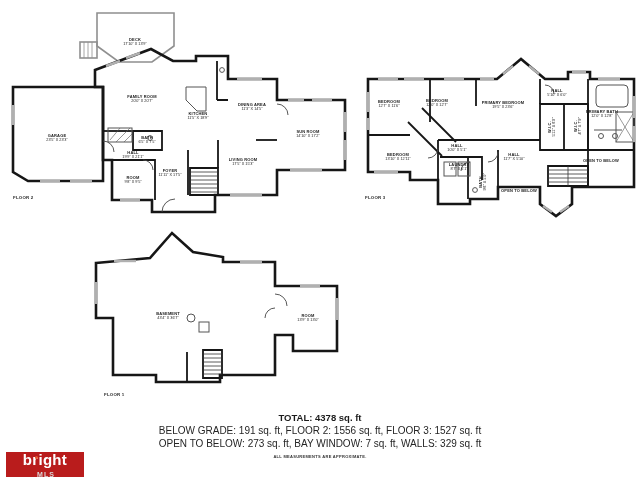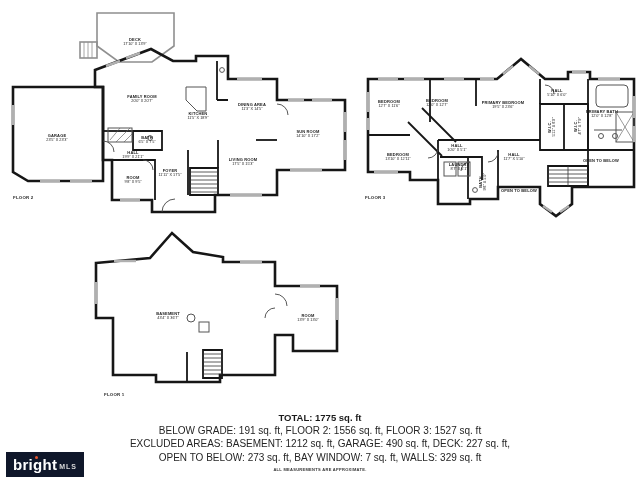--- a/index.html
+++ b/index.html
@@ -265,26 +265,25 @@
       <div class="rn">BASEMENT</div>
       <div class="rd">43'4" X 36'7"</div>
     </div>
   <div class="room-label" style="left:308px;top:318px">
       <div class="rn">ROOM</div>
       <div class="rd">13'9" X 13'0"</div>
     </div>
   <div class="floor-label" style="left:104px;top:392px">FLOOR 1</div>
 
   <div class="summary">
-    <div class="total">TOTAL: 1775 sq. ft</div>
+    <div class="total">TOTAL: 4378 sq. ft</div>
     <div class="line">BELOW GRADE: 191 sq. ft, FLOOR 2: 1556 sq. ft, FLOOR 3: 1527 sq. ft</div>
-    <div class="line">EXCLUDED AREAS: BASEMENT: 1212 sq. ft, GARAGE: 490 sq. ft, DECK: 227 sq. ft,</div>
     <div class="line">OPEN TO BELOW: 273 sq. ft, BAY WINDOW: 7 sq. ft, WALLS: 329 sq. ft</div>
     <div class="disclaimer">ALL MEASUREMENTS ARE APPROXIMATE.</div>
   </div>
 
-  <div class="logo" style="background: #0f172a;">
+  <div class="logo" style="background: #b91c1c; flex-direction: column;">
     <span class="logo-text">bright</span>
     <span class="logo-dot" style="background: rgb(232, 86, 46);"></span>
     <span class="logo-suffix">MLS</span>
   </div>
 
 </div>
 
 </body></html>

